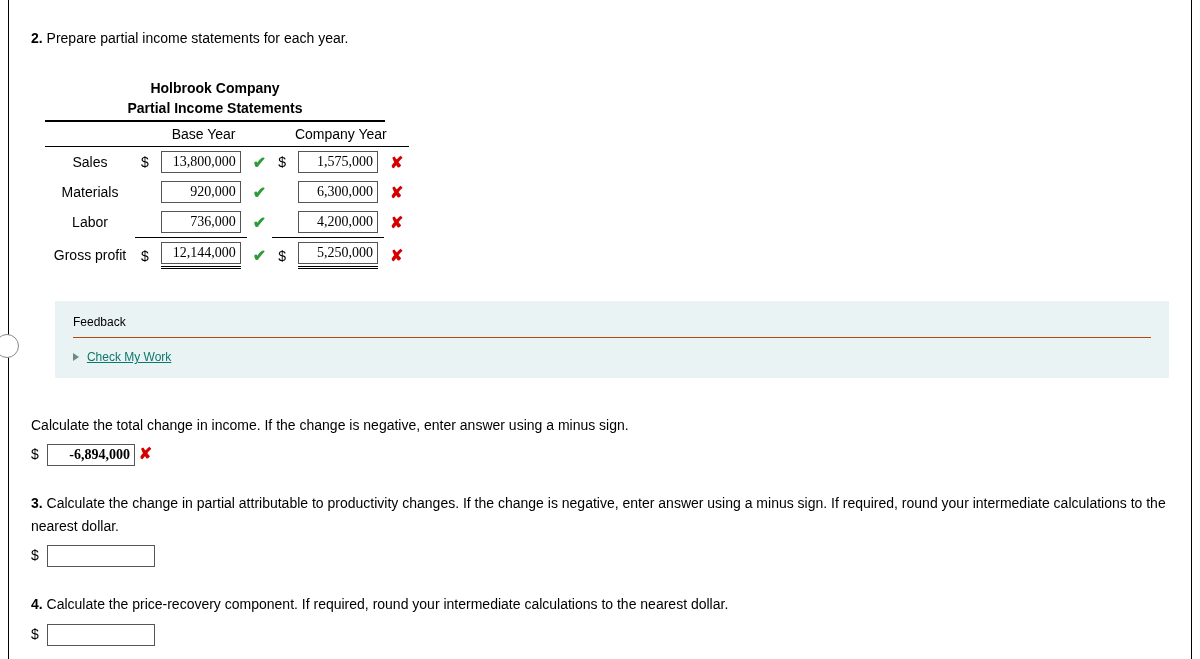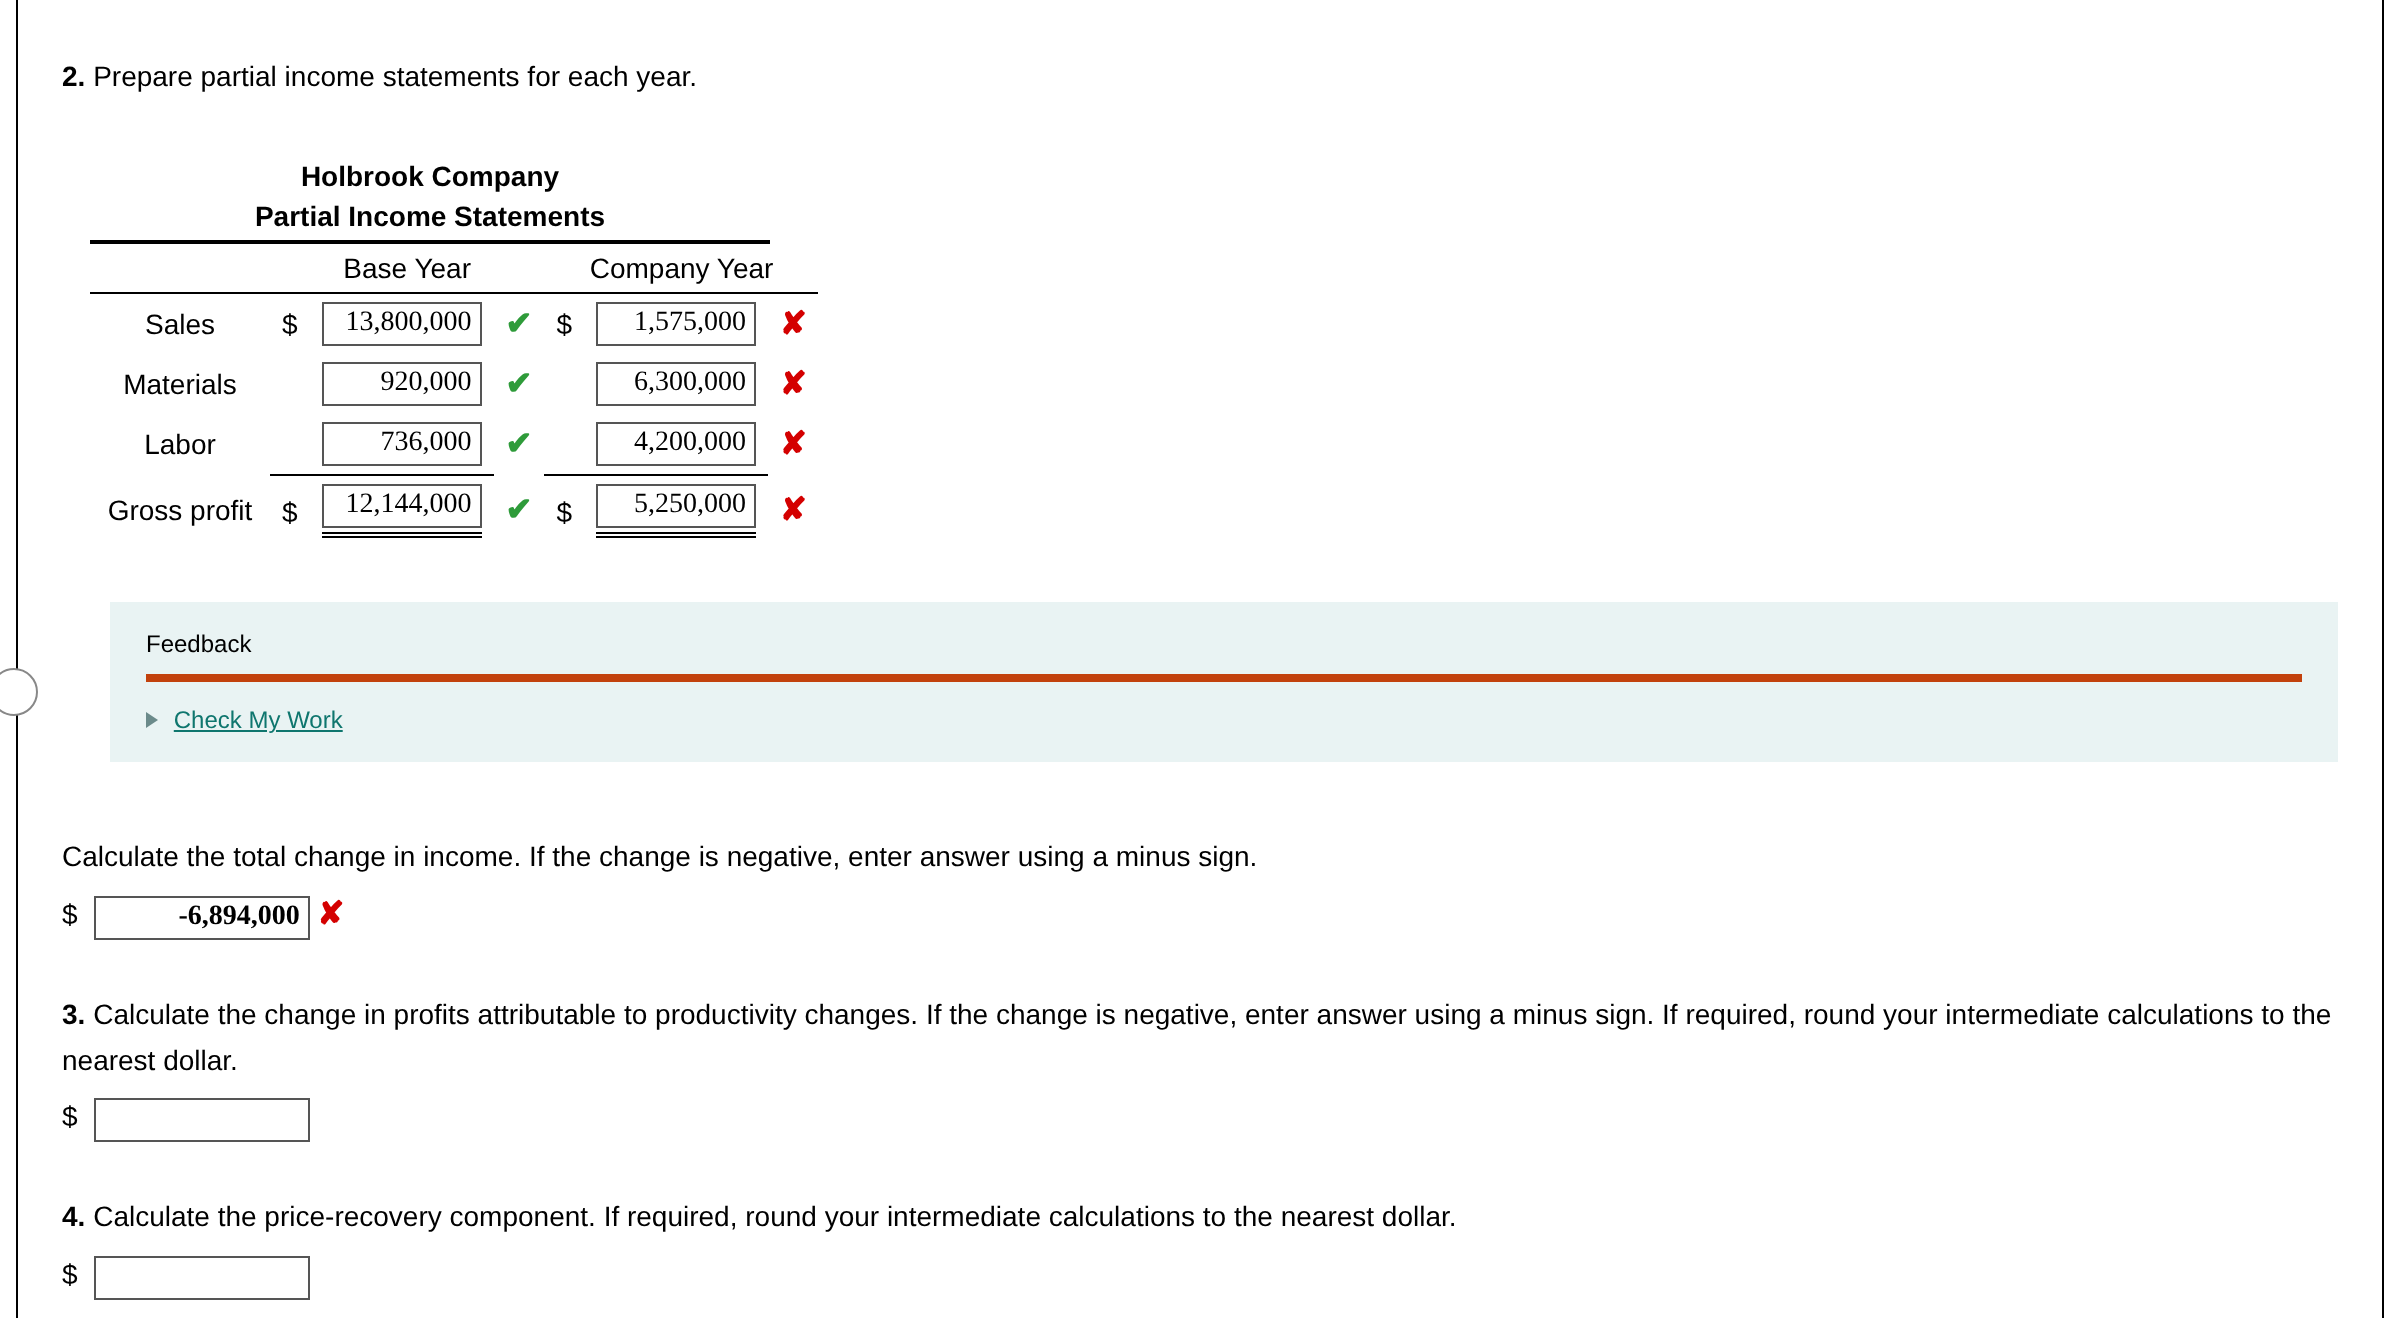--- a/index.html
+++ b/index.html
@@ -36,21 +36,21 @@
   .dollar { text-align: right; width: 8px; padding-right: 0; }
   input.num-input {
     width: 80px;
     height: 22px;
     border: 1px solid #555;
     text-align: right;
     padding: 2px 4px;
     font-family: "Times New Roman", serif;
     font-size: 14px;
   }
-  input.num-input.wide { width: 108px; font-weight: bold; }
+  input.num-input.wide { width: 88px; font-weight: bold; }
   input.num-input.empty { width: 108px; }
   .mark { font-weight: bold; font-size: 16px; width: 14px; }
   .mark.correct { color: #2e9b3a; }
   .mark.wrong { color: #d40000; }
   .total-cell { position: relative; }
   .total-cell input.num-input {
     border: 1px solid #555;
   }
   .total-rule-top { border-top: 1px solid #000; }
   .total-rule-bottom::after {
@@ -61,21 +61,21 @@
   }
   .feedback-box {
     background: #e9f3f3;
     margin: 28px 0 36px 24px;
     padding: 14px 18px 14px 18px;
     width: calc(100% - 24px);
   }
   .feedback-title {
     font-size: 12px;
     padding-bottom: 8px;
-    border-bottom: 4px solid #c2410c;
+    border-bottom: 1px solid #c2410c;
     margin-bottom: 10px;
   }
   .check-link {
     font-size: 12px;
     color: #0f766e;
     text-decoration: underline;
   }
   .tri {
     display: inline-block;
     width: 0; height: 0;
@@ -172,21 +172,21 @@
   <div class="para">
     <span>Calculate the total change in income. </span><span class="bold">If the change is negative, enter answer using a minus sign.</span>
   </div>
   <div class="answer-line">
     <span class="dollar-sym">$</span>
     <input class="num-input wide" value="-6,894,000" style="">
     <span class="mark wrong">✘</span>
   </div>
 
   <div class="para">
-    <span class="q-num">3.</span><span> Calculate the change in profits attributable to productivity changes. </span><span class="bold">If the change is negative, enter answer using a minus sign. If required, round your intermediate calculations to the nearest dollar.</span>
+    <span class="q-num">3.</span><span> Calculate the change in partial attributable to productivity changes. </span><span class="bold">If the change is negative, enter answer using a minus sign. If required, round your intermediate calculations to the nearest dollar.</span>
   </div>
   <div class="answer-line">
     <span class="dollar-sym">$</span>
     <input class="num-input empty" style="">
   </div>
 
   <div class="para">
     <span class="q-num">4.</span><span> Calculate the price-recovery component. </span><span class="bold">If required, round your intermediate calculations to the nearest dollar.</span>
   </div>
   <div class="answer-line" style="margin-bottom:4px">

